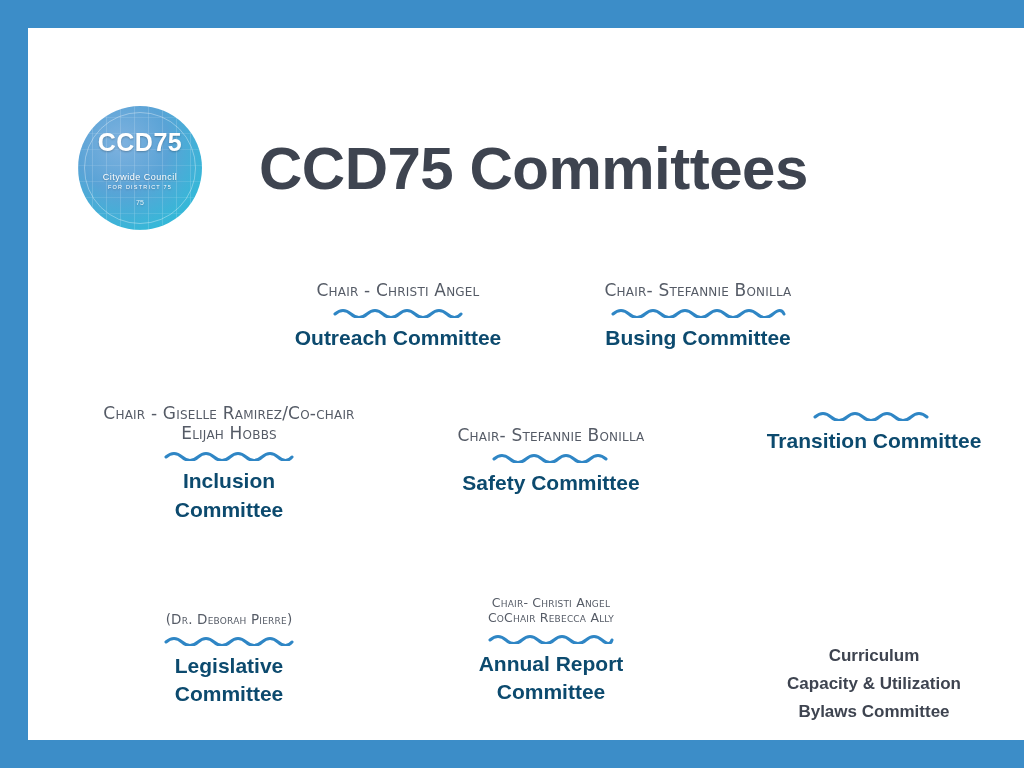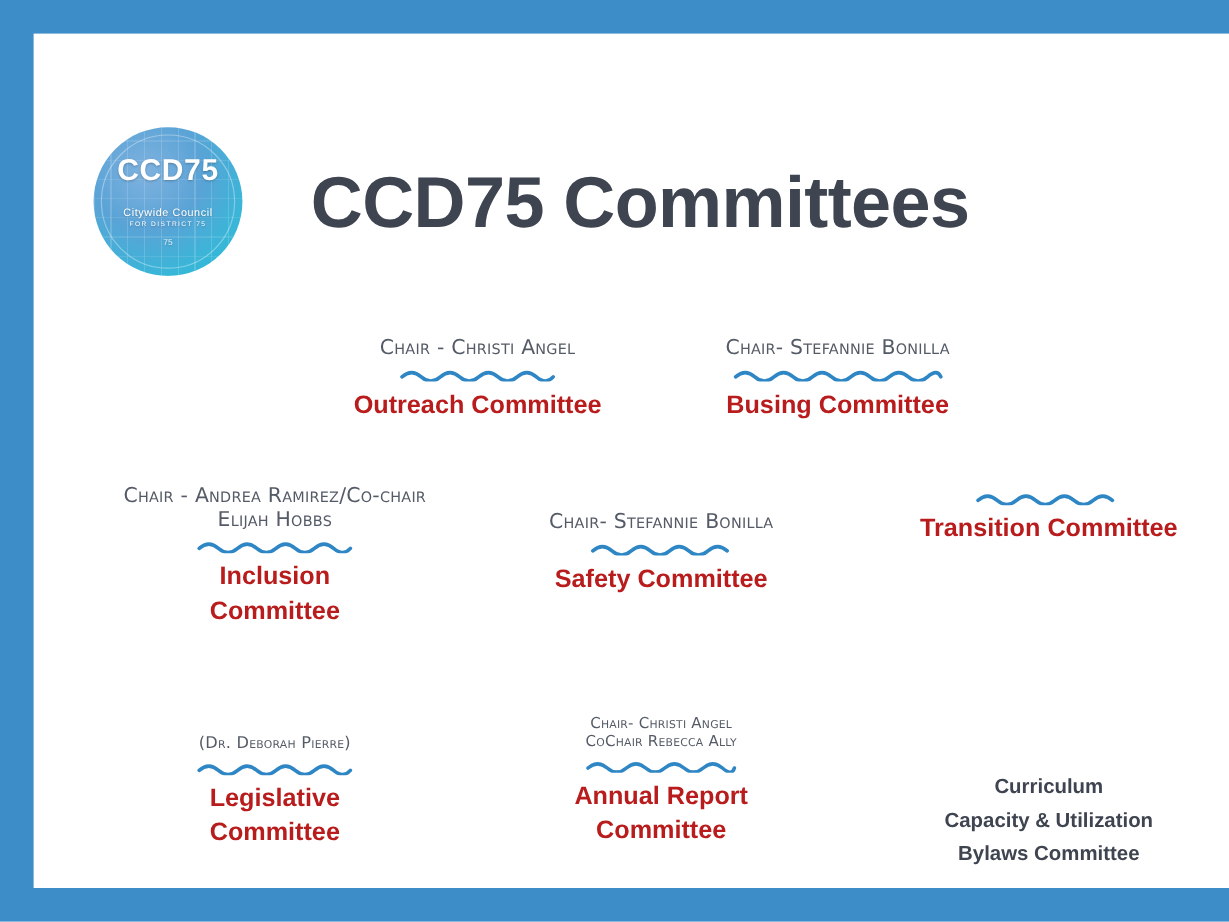--- a/index.html
+++ b/index.html
@@ -133,21 +133,21 @@
     font-size: 12.5px;
   }
   .squiggle {
     display: block;
     height: 12px;
     margin: 6px 0 6px 0;
   }
   .cname {
     font-size: 21px;
     font-weight: bold;
-    color: #b91c1c;
+    color: #0c4a6e;
     line-height: 1.3;
     white-space: pre-line;
   }
   .cname.stack {
     line-height: 1.35;
   }
   .plainlist {
     font-size: 17px;
     font-weight: bold;
     color: #3e4450;
@@ -191,21 +191,21 @@
         <svg class="squiggle" width="175" height="12" viewBox="0 0 175 12">
           <path d="M2 8 Q 10 1 18 8 T 34 8 T 50 8 T 66 8 T 82 8 T 98 8 T 114 8 T 130 8 T 146 8 T 162 8 T 173 8" fill="none" stroke="#2f86c5" stroke-width="3" stroke-linecap="round"></path>
         </svg>
         <div class="cname">Busing Committee</div>
       </div>
       <div class="cell spacer" style="width:188px;"></div>
     </div>
 
     <div class="row" style="margin-top:52px;">
       <div class="cell" style="width:322px;">
-        <div class="chair">Chair - Andrea Ramirez/Co-chair
+        <div class="chair">Chair - Giselle Ramirez/Co-chair
 Elijah Hobbs</div>
         <svg class="squiggle" width="130" height="12" viewBox="0 0 130 12">
           <path d="M2 8 Q 10 1 18 8 T 34 8 T 50 8 T 66 8 T 82 8 T 98 8 T 114 8 T 128 8" fill="none" stroke="#2f86c5" stroke-width="3" stroke-linecap="round"></path>
         </svg>
         <div class="cname stack">Inclusion
 Committee</div>
       </div>
       <div class="cell" style="width:322px;padding-top:22px;">
         <div class="chair">Chair- Stefannie Bonilla</div>
         <svg class="squiggle" width="118" height="12" viewBox="0 0 118 12">

